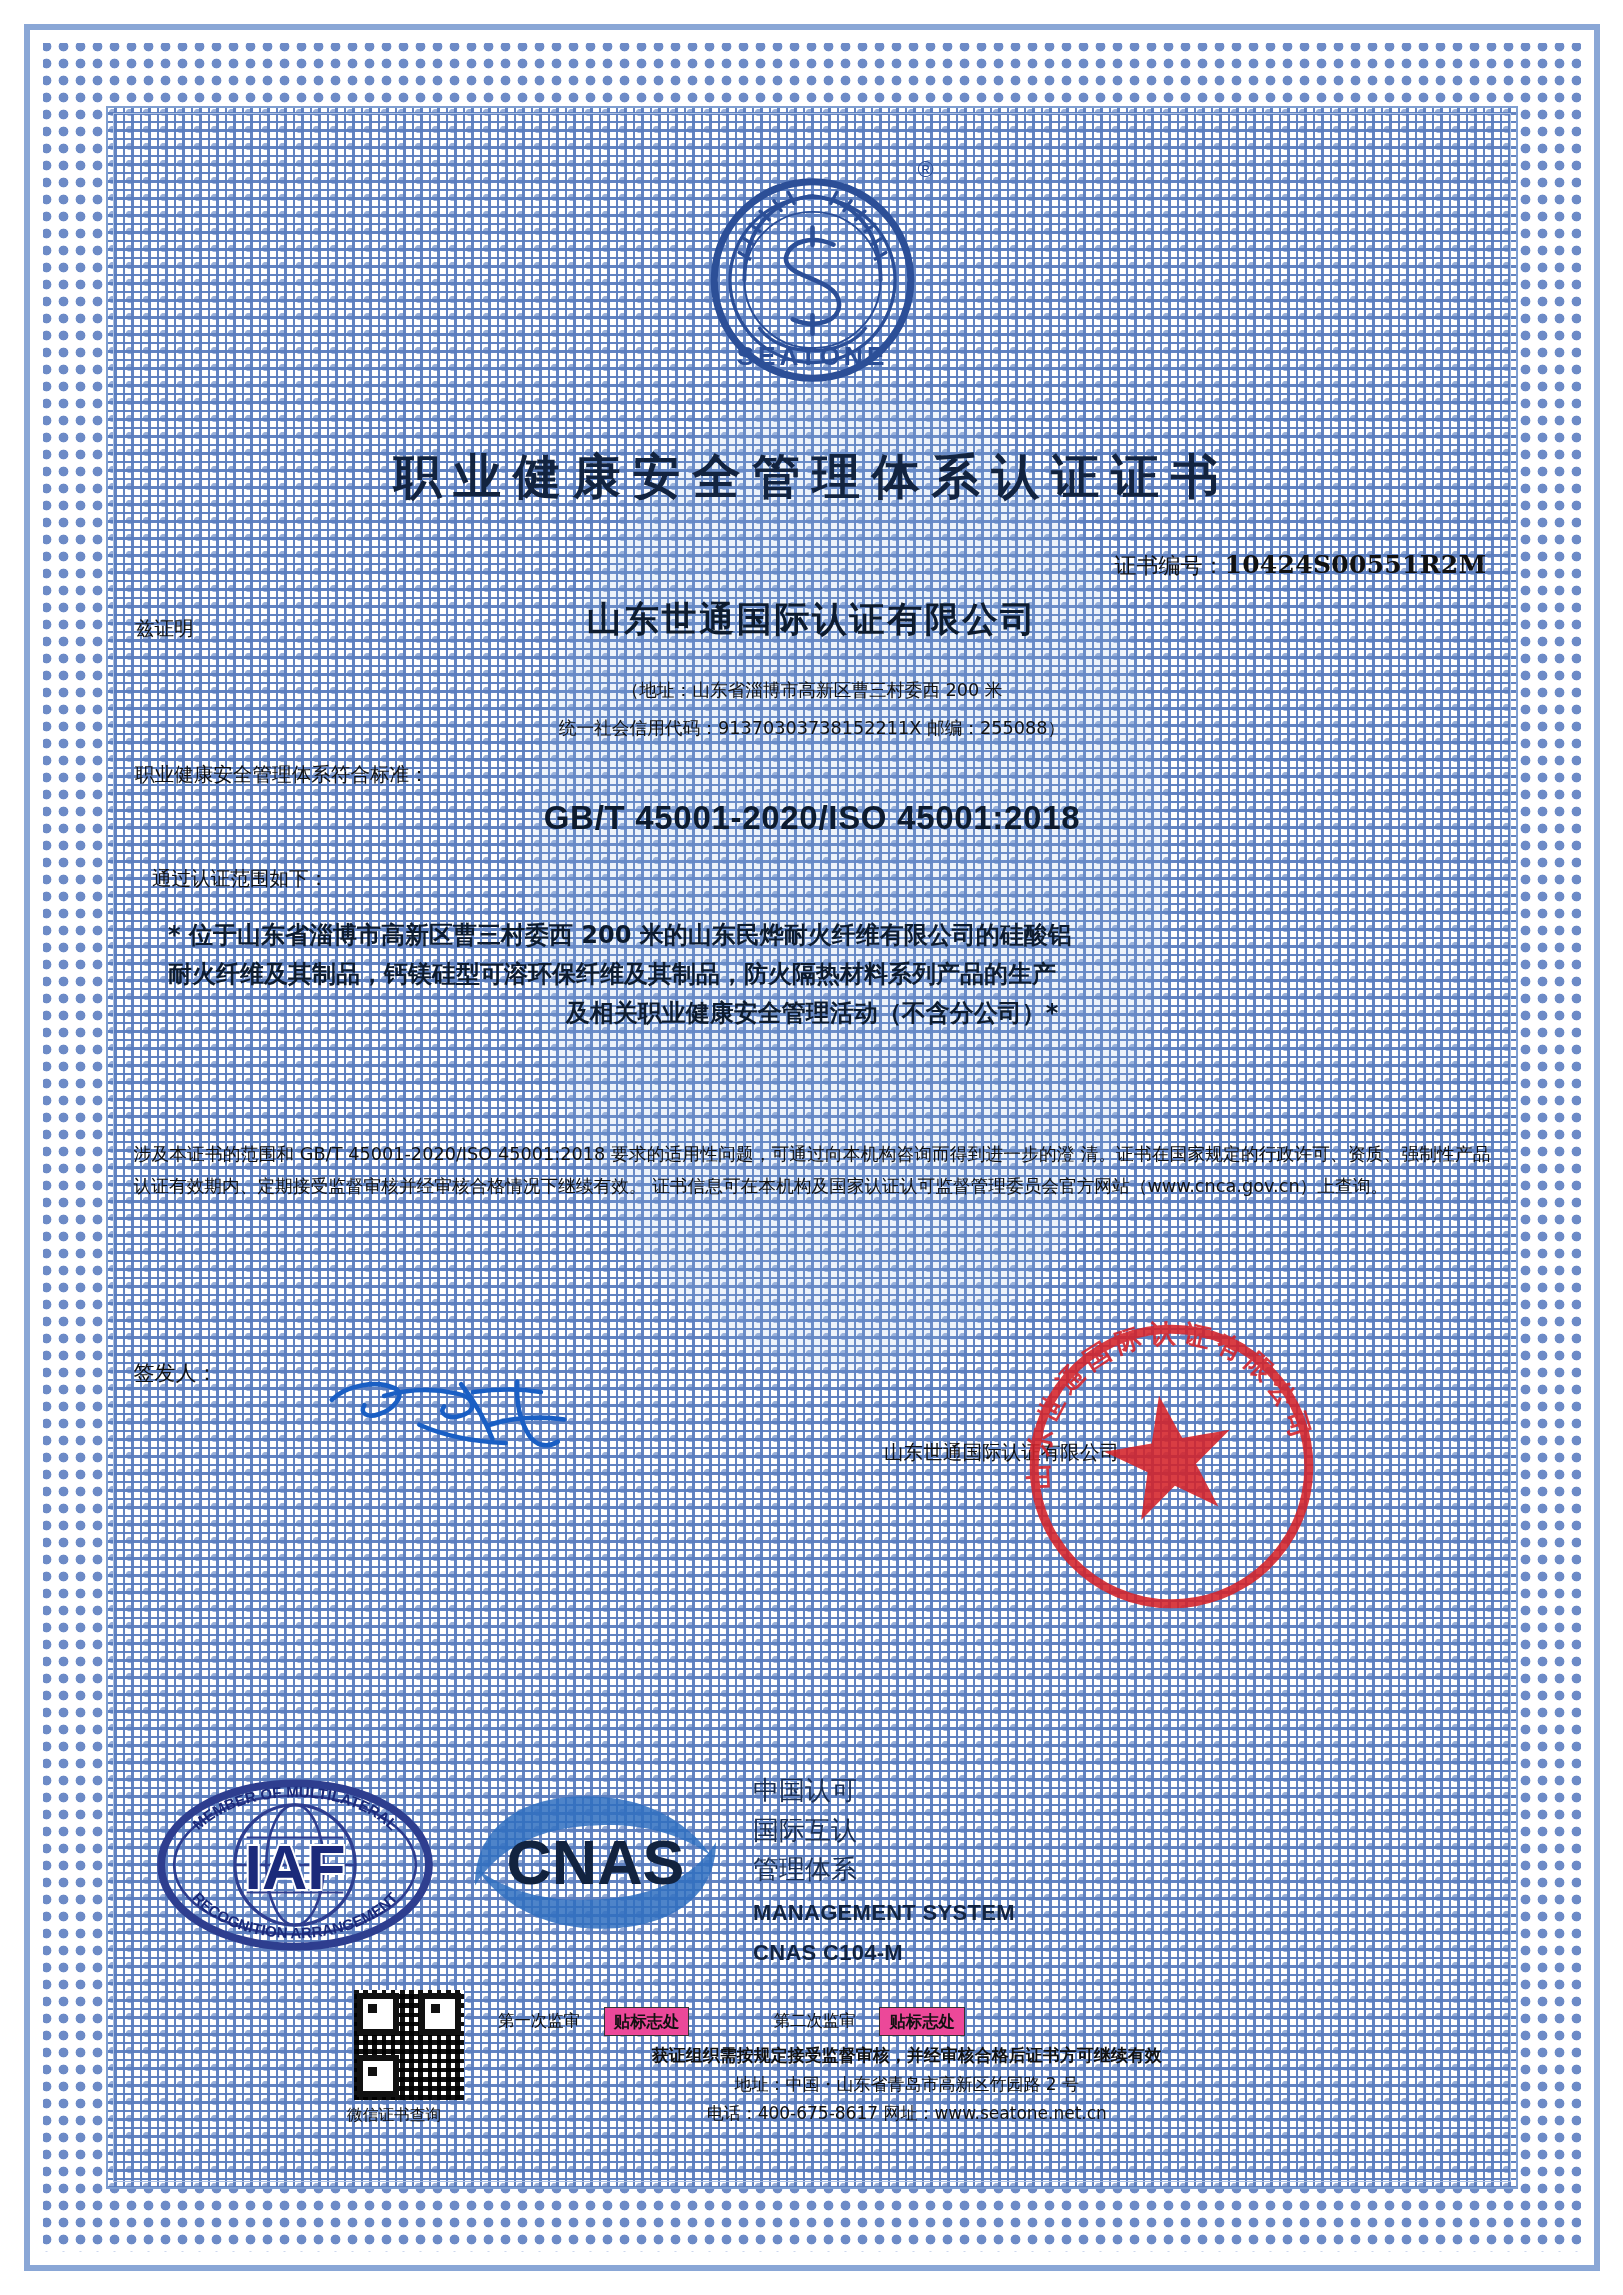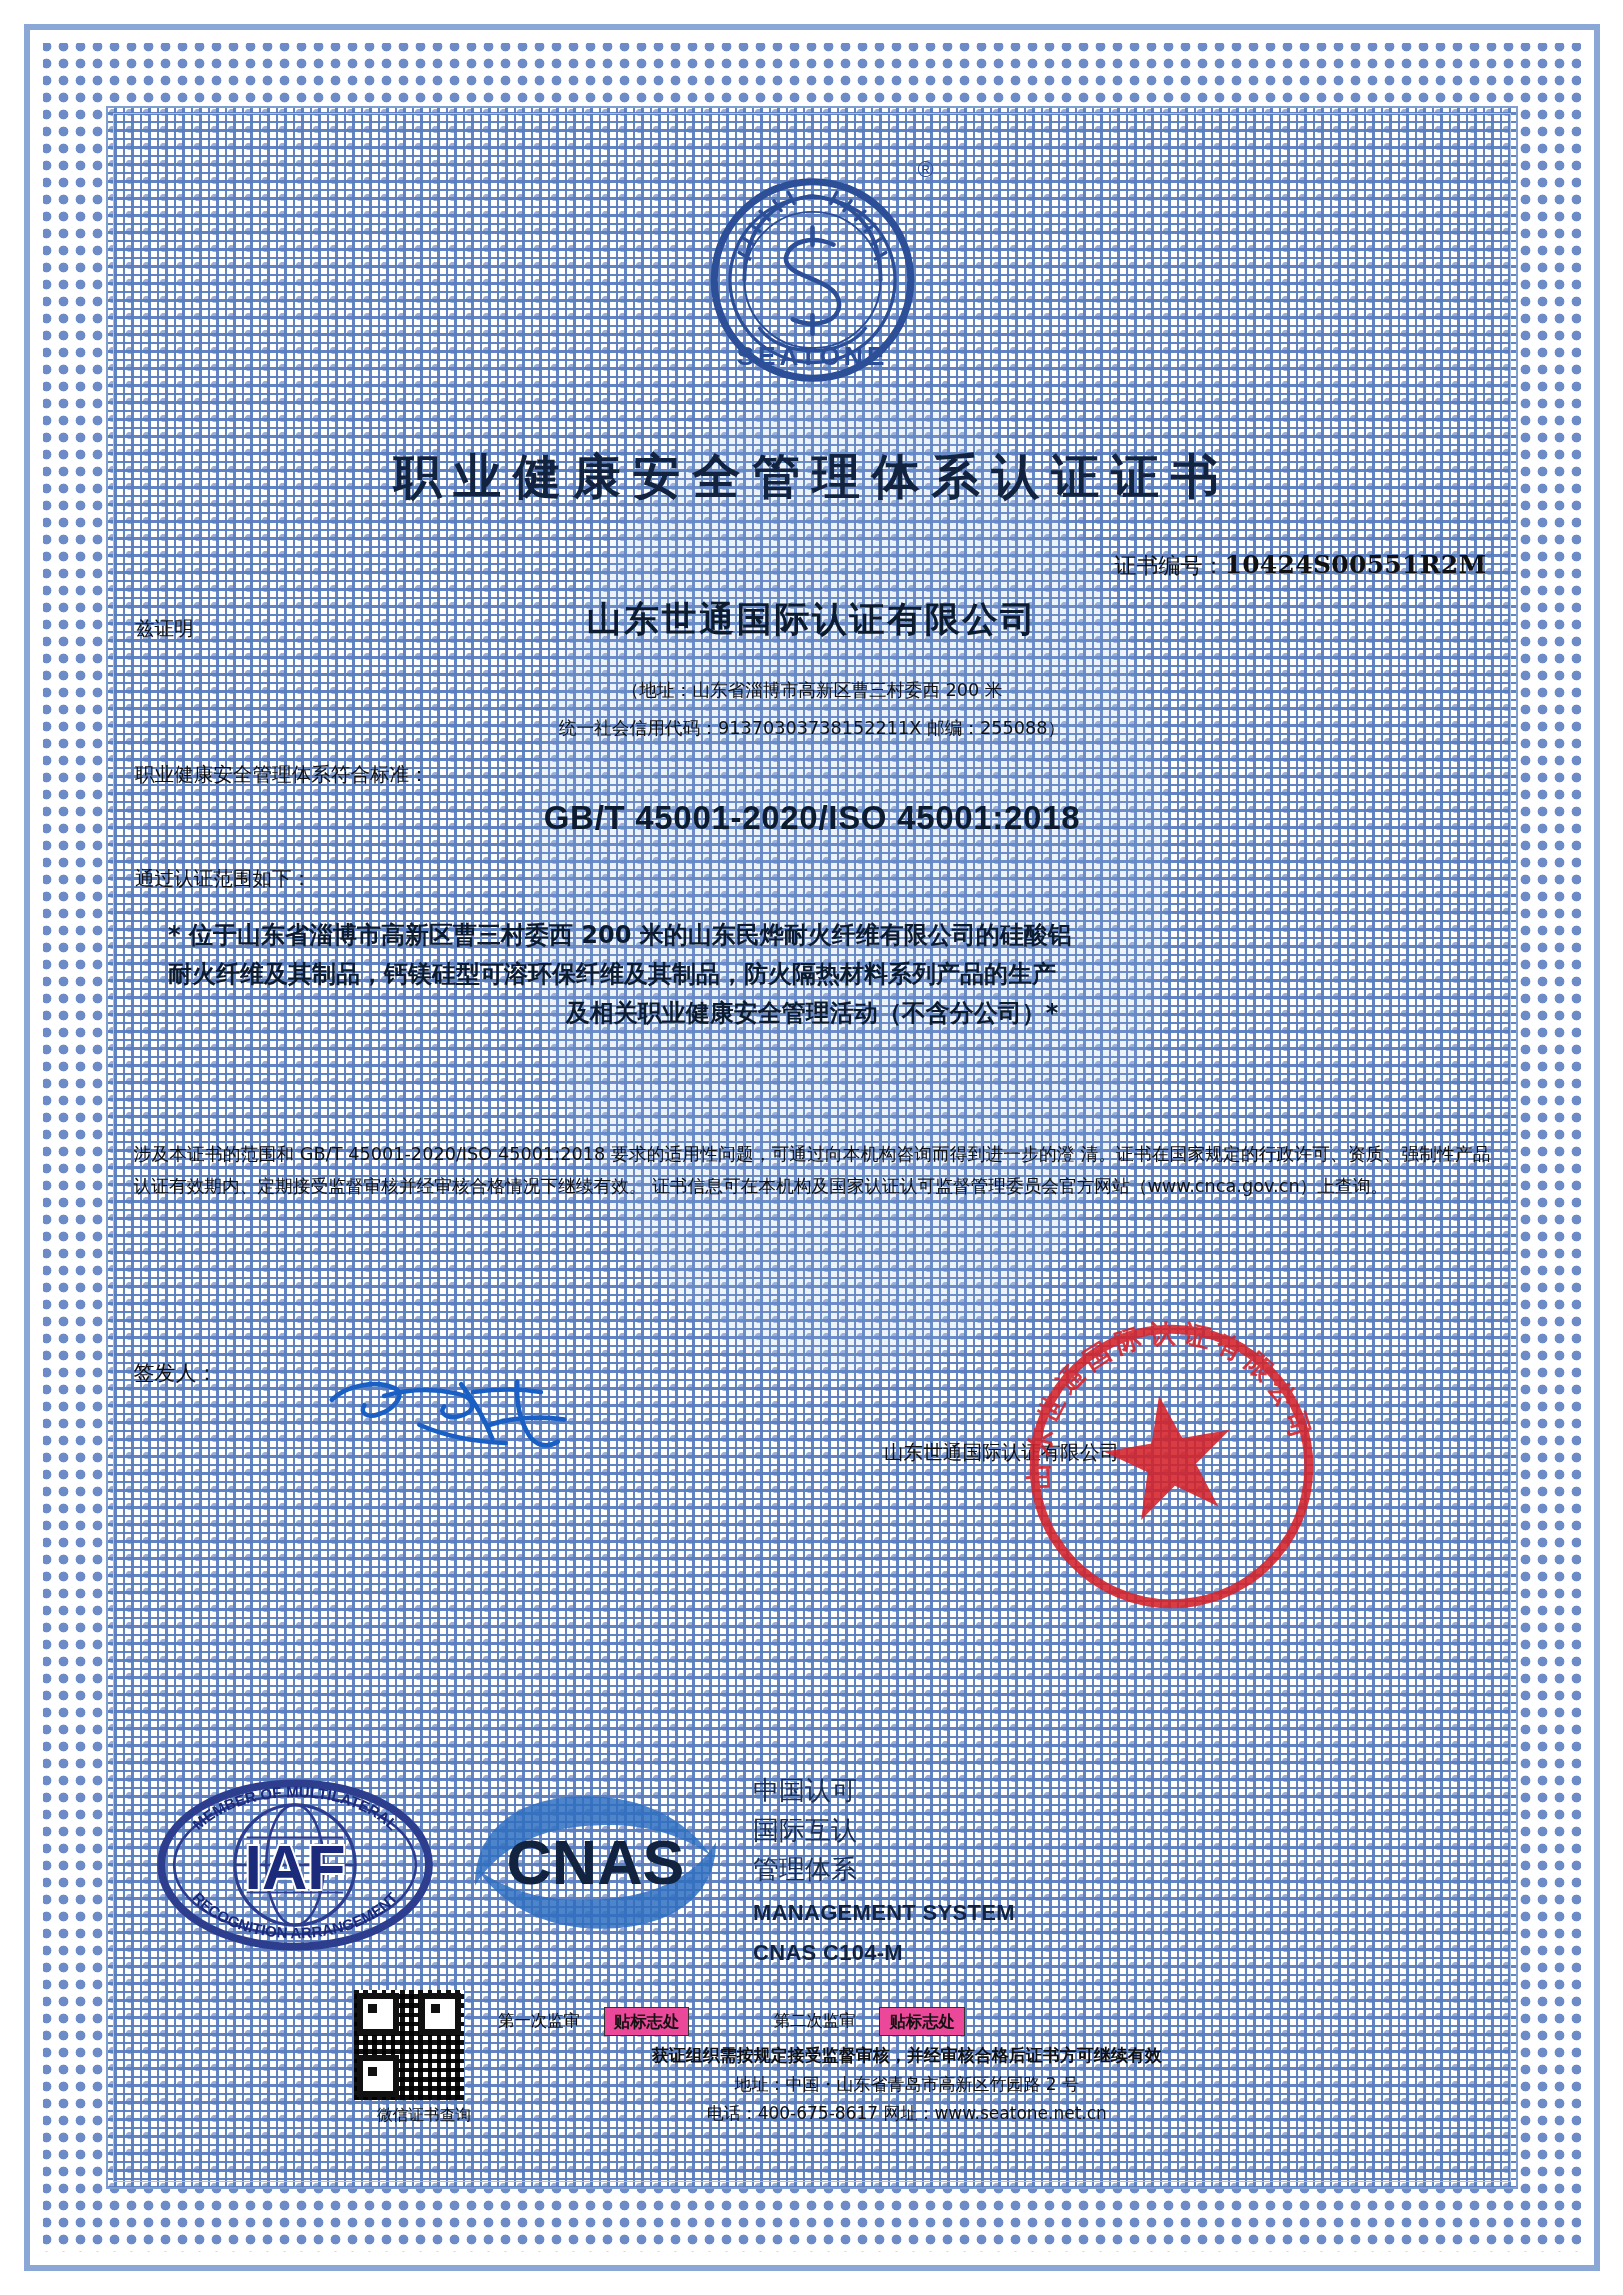--- a/index.html
+++ b/index.html
@@ -179,20 +179,21 @@
     letter-spacing: 0.7px;
   }
 
   .scope-label {
     position: absolute;
     top: 734px;
     left: 3.9px;
     font-family: "DejaVu Sans", sans-serif;
     font-size: 19.6px;
     color: #111;
+    padding-left: 17px;
   }
 
   .scope-body {
     position: absolute;
     top: 785px;
     left: 37px;
     right: 37px;
     font-family: "DejaVu Sans", sans-serif;
     font-weight: bold;
     font-size: 24px;
@@ -303,21 +304,21 @@
     color: #12233f;
     letter-spacing: 0.3px;
   }
 
   
   .qr-wrap {
     position: absolute;
     top: 1859px;
     left: 216px;
     width: 124px;
-    text-align: right;
+    text-align: left;
   }
   .qr {
     width: 110px;
     height: 110px;
     margin: 0 auto;
     background:
       repeating-linear-gradient(90deg, #111 0 4.6px, #fff 4.6px 9.2px),
       repeating-linear-gradient(0deg, #111 0 4.6px, #fff 4.6px 9.2px);
     background-blend-mode: multiply;
     position: relative;

